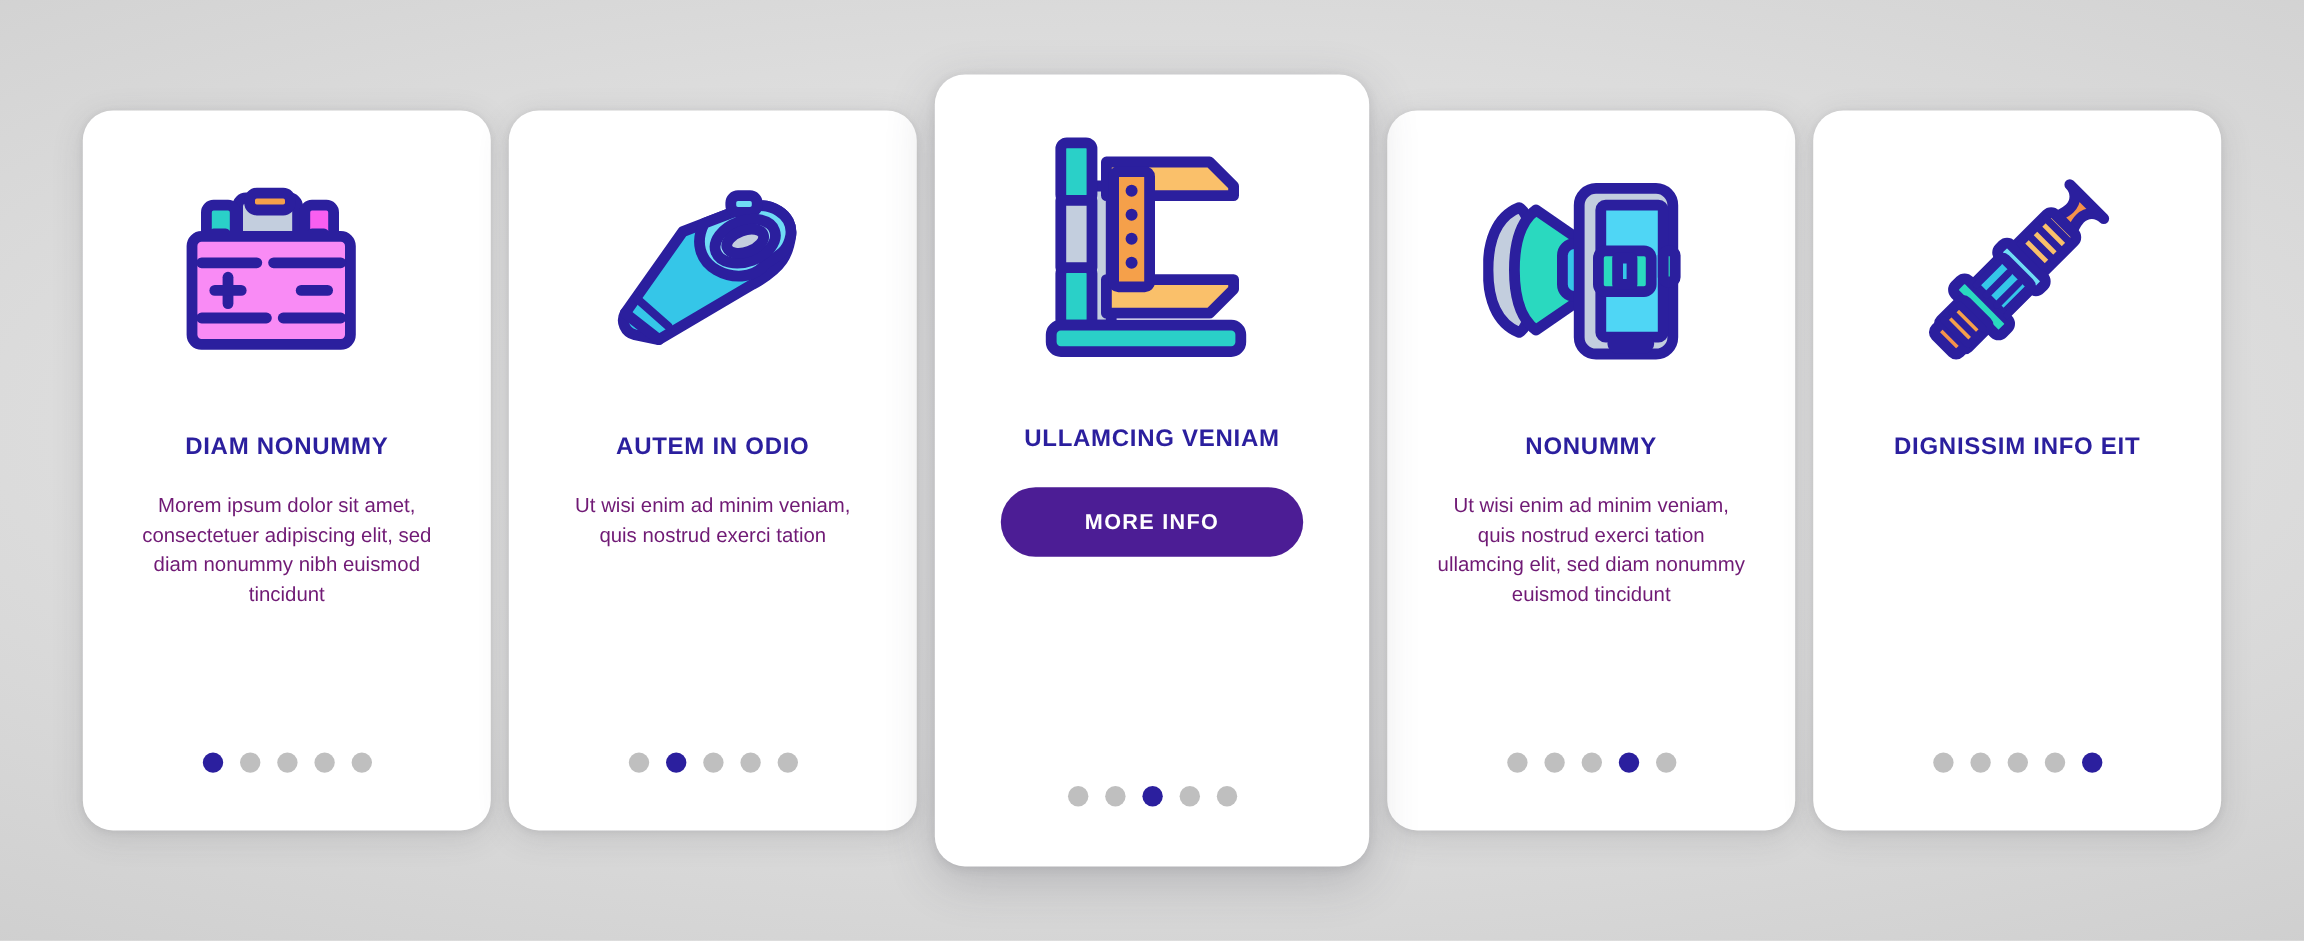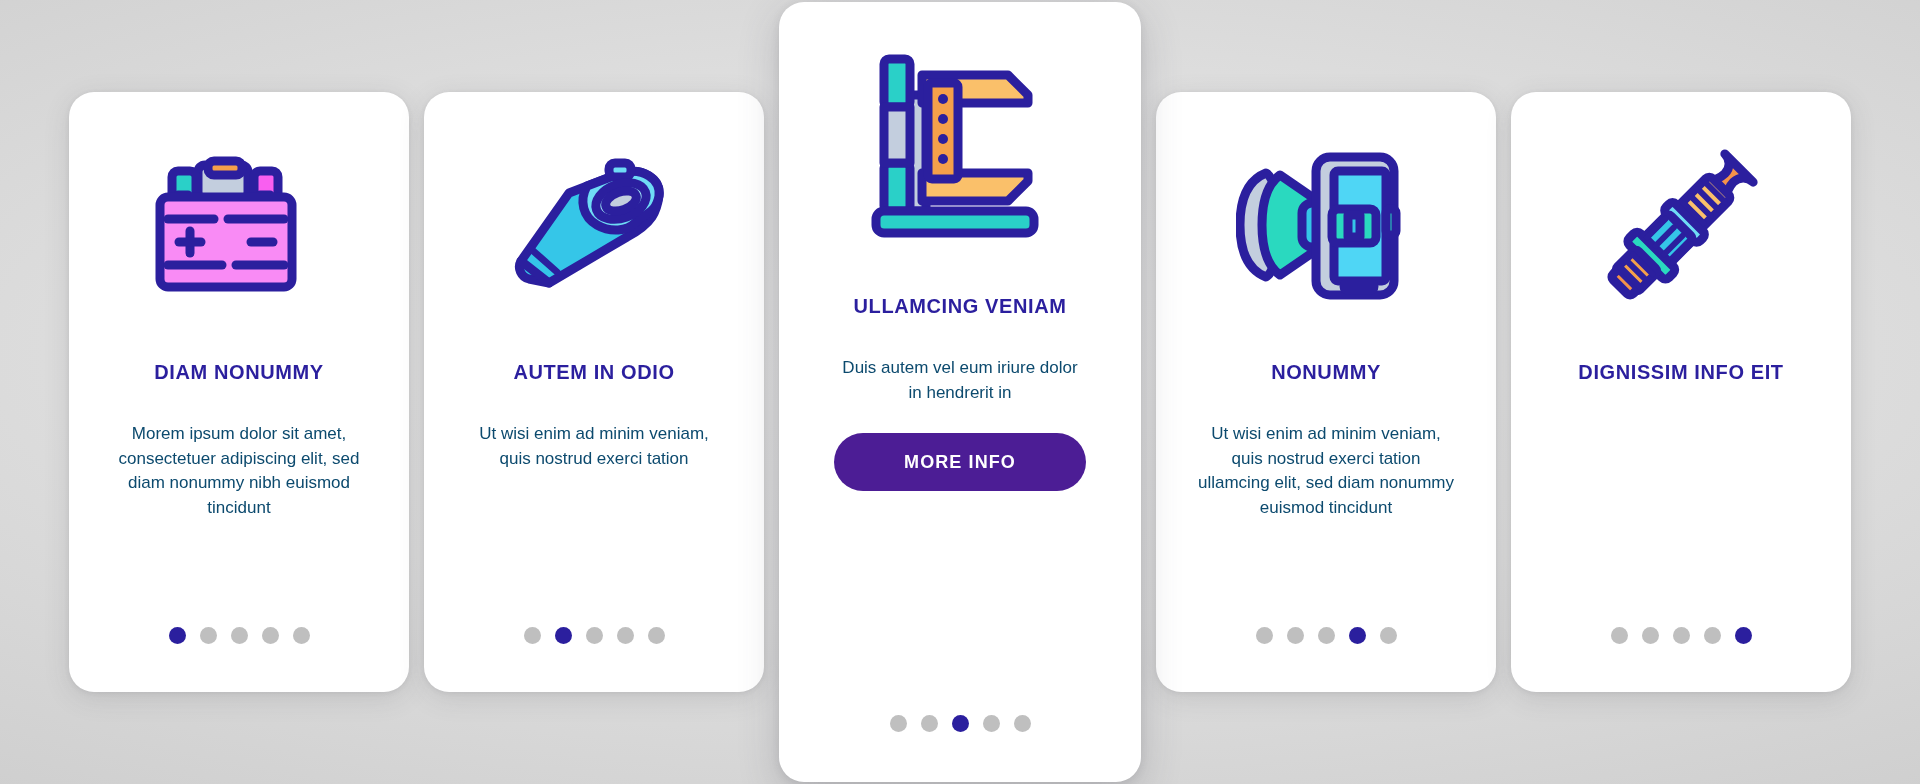--- a/index.html
+++ b/index.html
@@ -31,21 +31,21 @@
     border-radius:25px;
     box-shadow:0 6px 26px rgba(80,80,90,0.16), 0 1px 5px rgba(80,80,90,0.10);
     display:flex;
     flex-direction:column;
     align-items:center;
     padding:0 20px;
     flex:none;
   }
   .card.featured {
     width:362px;
-    height:780px;
+    height:660px;
     z-index:5;
     box-shadow:0 12px 40px rgba(70,70,85,0.24), 0 2px 8px rgba(70,70,85,0.12);
   }
 
   .icon-area {
     height:268px;
     width:100%;
     display:flex;
     align-items:center;
     justify-content:center;
@@ -59,24 +59,24 @@
     font-size:20px;
     font-weight:bold;
     letter-spacing:0.6px;
     color:#2b1f9e;
     text-align:center;
     line-height:1.2;
     flex:none;
   }
 
   .card-desc {
-    margin-top:38px;
+    margin-top:26px;
     font-size:17px;
     line-height:1.45;
-    color:#0c4a6e;
+    color:#701a75;
     text-align:center;
     flex:none;
     max-width:260px;
   }
   .card.featured .card-desc { max-width:250px; }
 
   .more-btn {
     margin-top:28px;
     width:252px;
     height:58px;
@@ -184,21 +184,20 @@
           <rect x="58" y="30" width="30" height="96" rx="4" fill="#f5a04a"></rect>
           <circle cx="73" cy="46" r="5" fill="#2b1f9e" stroke="none"></circle>
           <circle cx="73" cy="66" r="5" fill="#2b1f9e" stroke="none"></circle>
           <circle cx="73" cy="86" r="5" fill="#2b1f9e" stroke="none"></circle>
           <circle cx="73" cy="106" r="5" fill="#2b1f9e" stroke="none"></circle>
           <rect x="6" y="158" width="158" height="22" rx="8" fill="#2ad0c8"></rect>
         </g>
       </svg>
     </div>
     <div class="card-title">ULLAMCING VENIAM</div>
-    <div class="card-desc">Duis autem vel eum iriure dolor in hendrerit in</div>
     <button class="more-btn">MORE INFO</button>
     <div class="dots">
       <span class="dot"></span>
       <span class="dot"></span>
       <span class="dot active"></span>
       <span class="dot"></span>
       <span class="dot"></span>
     </div>
   </div>
 

